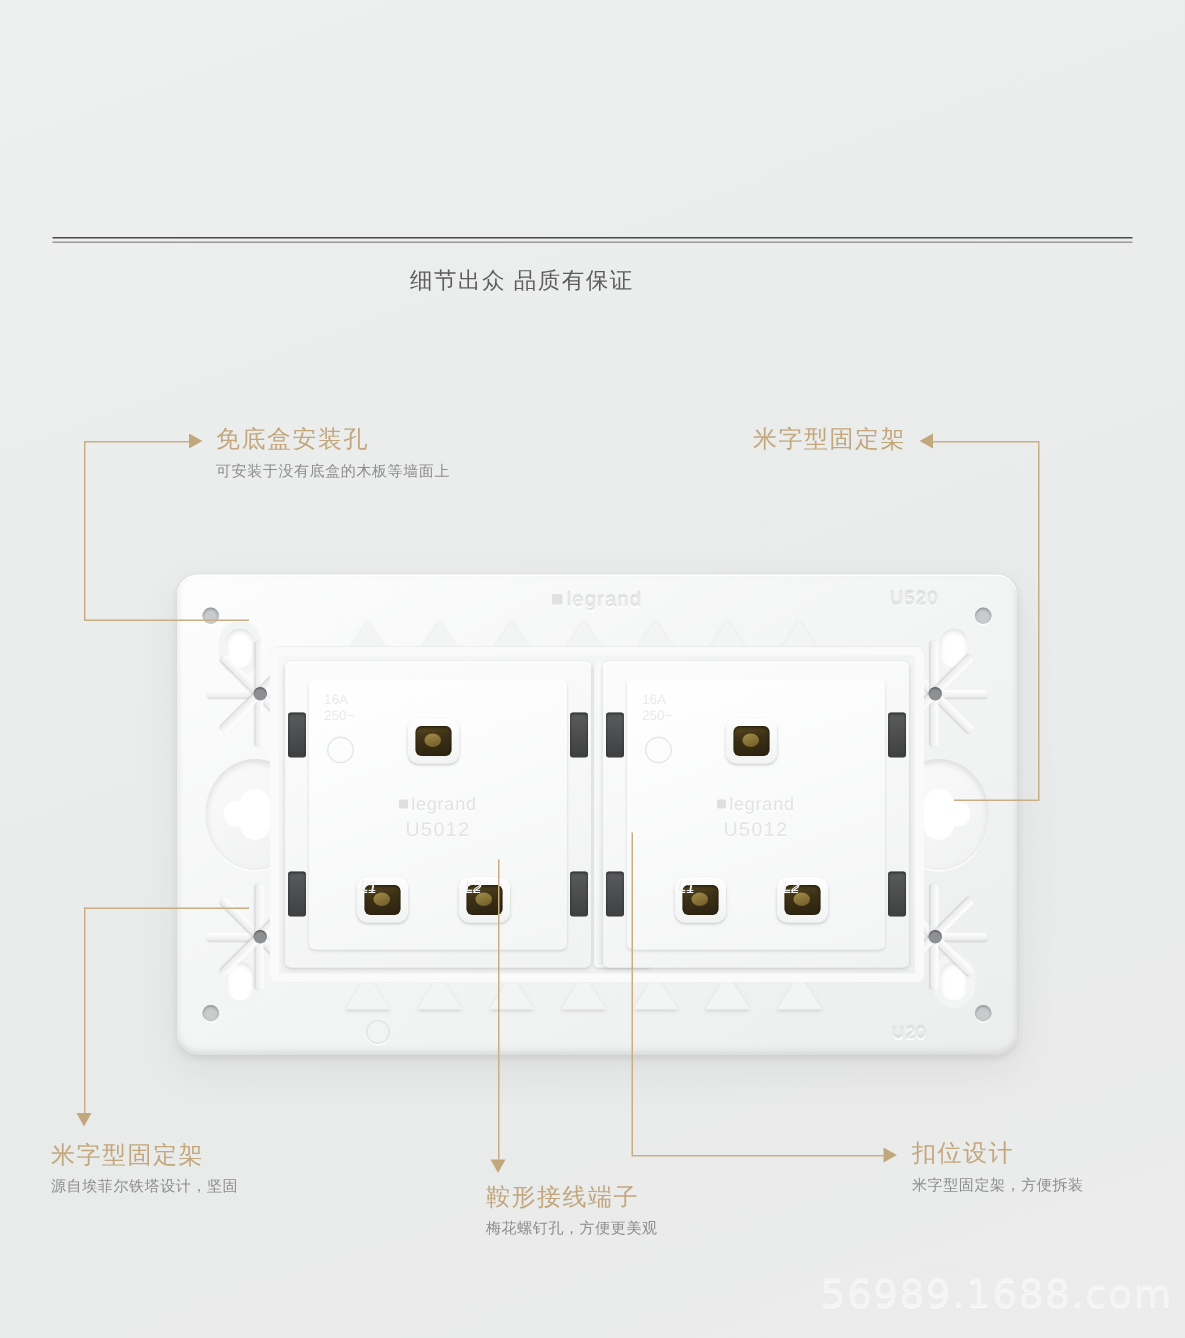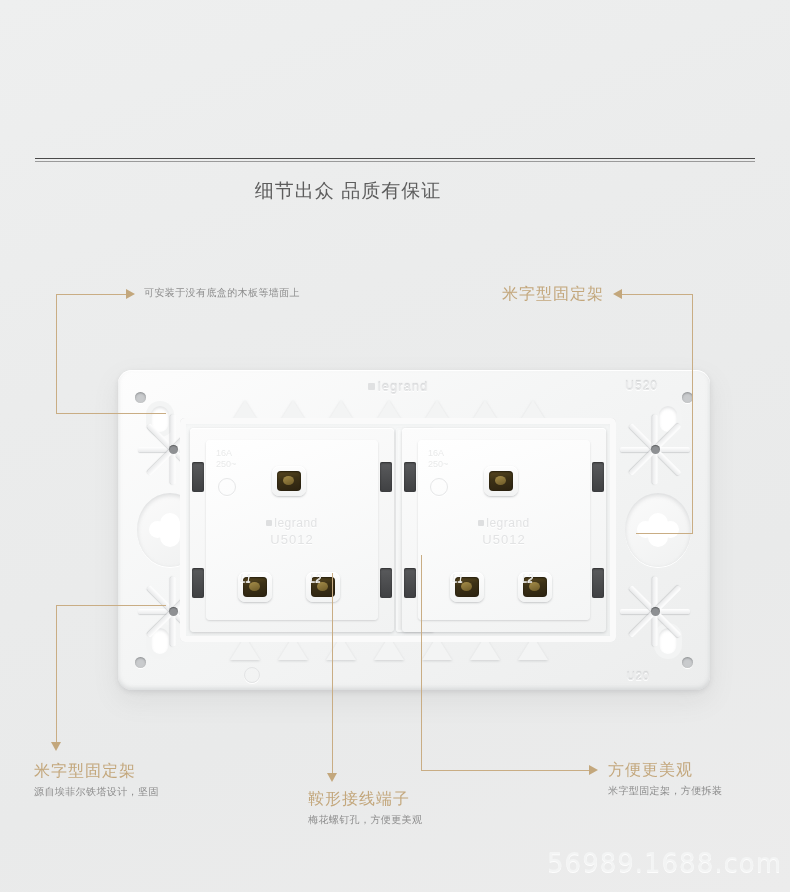--- a/index.html
+++ b/index.html
@@ -14,33 +14,32 @@
   .header{position:absolute;left:0;top:0;width:790px;text-align:center;}
   .title{
     font-size:56px;color:#1d1d1d;letter-spacing:6px;
     font-weight:400;line-height:1;padding-top:88px;
   }
   .rule-wrap{position:absolute;left:35px;top:158px;width:720px;}
   .rule-a{height:1px;background:#4a4a4a;}
   .rule-b{height:1px;background:#9a9a9a;margin-top:2px;}
   .subtitle{
     position:absolute;left:0;top:178px;width:696px;text-align:center;
-    font-size:19px;color:#5d5d5d;letter-spacing:1px;
+    font-size:15px;color:#5d5d5d;letter-spacing:1px;
   }
 
   
   .product{
     position:absolute;left:118px;top:370px;width:560px;height:320px;
   }
   .plate{
-    position:absolute;left:0;top:0;width:560px;height:320px;
+    position:absolute;left:0;top:13px;width:560px;height:320px;
     background:linear-gradient(150deg,#fdfdfd 0%,#f4f5f5 45%,#eceded 100%);
     border-radius:14px;
     box-shadow:0 2px 5px rgba(120,120,125,.18),0 10px 26px rgba(120,120,125,.12);
-    padding-left:32px;
   }
   .plate:after{
     content:"";position:absolute;left:0;top:0;right:0;bottom:0;border-radius:14px;
     box-shadow:inset 0 1px 0 #ffffff, inset 0 -2px 4px rgba(170,172,175,.35);
   }
   .brand-top{
     position:absolute;left:0;top:9px;width:560px;text-align:center;
     font-size:13px;letter-spacing:1px;color:#e4e5e6;
     text-shadow:0 1px 0 #ffffff,0 -1px 1px rgba(160,162,165,.5);
   }
@@ -357,20 +356,21 @@
 
       </div>
     </div>
   </div>
 
   <div class="lead h" style="left:56px;top:413px;width:110px;"></div>
   <div class="lead v" style="left:56px;top:294px;height:120px;"></div>
   <div class="lead h" style="left:56px;top:294px;width:70px;"></div>
   <div class="arrow r" style="left:126px;top:289px;"></div>
   <div class="anno" style="left:144px;top:283px;">
+    <div class="ttl">免底盒安装孔</div>
     <div class="dsc">可安装于没有底盒的木板等墙面上</div>
   </div>
 
   <div class="lead h" style="left:636px;top:533px;width:56px;"></div>
   <div class="lead v" style="left:692px;top:294px;height:240px;"></div>
   <div class="lead h" style="left:622px;top:294px;width:70px;"></div>
   <div class="arrow l" style="left:613px;top:289px;"></div>
   <div class="anno right-align" style="right:186px;top:283px;">
     <div class="ttl">米字型固定架</div>
   </div>
@@ -378,28 +378,28 @@
   <div class="lead h" style="left:56px;top:605px;width:110px;"></div>
   <div class="lead v" style="left:56px;top:605px;height:137px;"></div>
   <div class="arrow d" style="left:51px;top:742px;"></div>
   <div class="anno" style="left:34px;top:760px;">
     <div class="ttl">米字型固定架</div>
     <div class="dsc">源自埃菲尔铁塔设计，坚固</div>
   </div>
 
   <div class="lead v" style="left:332px;top:573px;height:200px;"></div>
   <div class="arrow d" style="left:327px;top:773px;"></div>
-  <div class="anno" style="left:308px;top:788px;">
+  <div class="anno" style="left:324px;top:788px;">
     <div class="ttl">鞍形接线端子</div>
     <div class="dsc">梅花螺钉孔，方便更美观</div>
   </div>
 
   <div class="lead v" style="left:421px;top:555px;height:215px;"></div>
   <div class="lead h" style="left:421px;top:770px;width:168px;"></div>
   <div class="arrow r" style="left:589px;top:765px;"></div>
   <div class="anno" style="left:608px;top:759px;">
-    <div class="ttl">方便更美观</div>
+    <div class="ttl">扣位设计</div>
     <div class="dsc">米字型固定架，方便拆装</div>
   </div>
 
   <div class="watermark">56989.1688.com</div>
 
 </div>
 
 </body></html>

